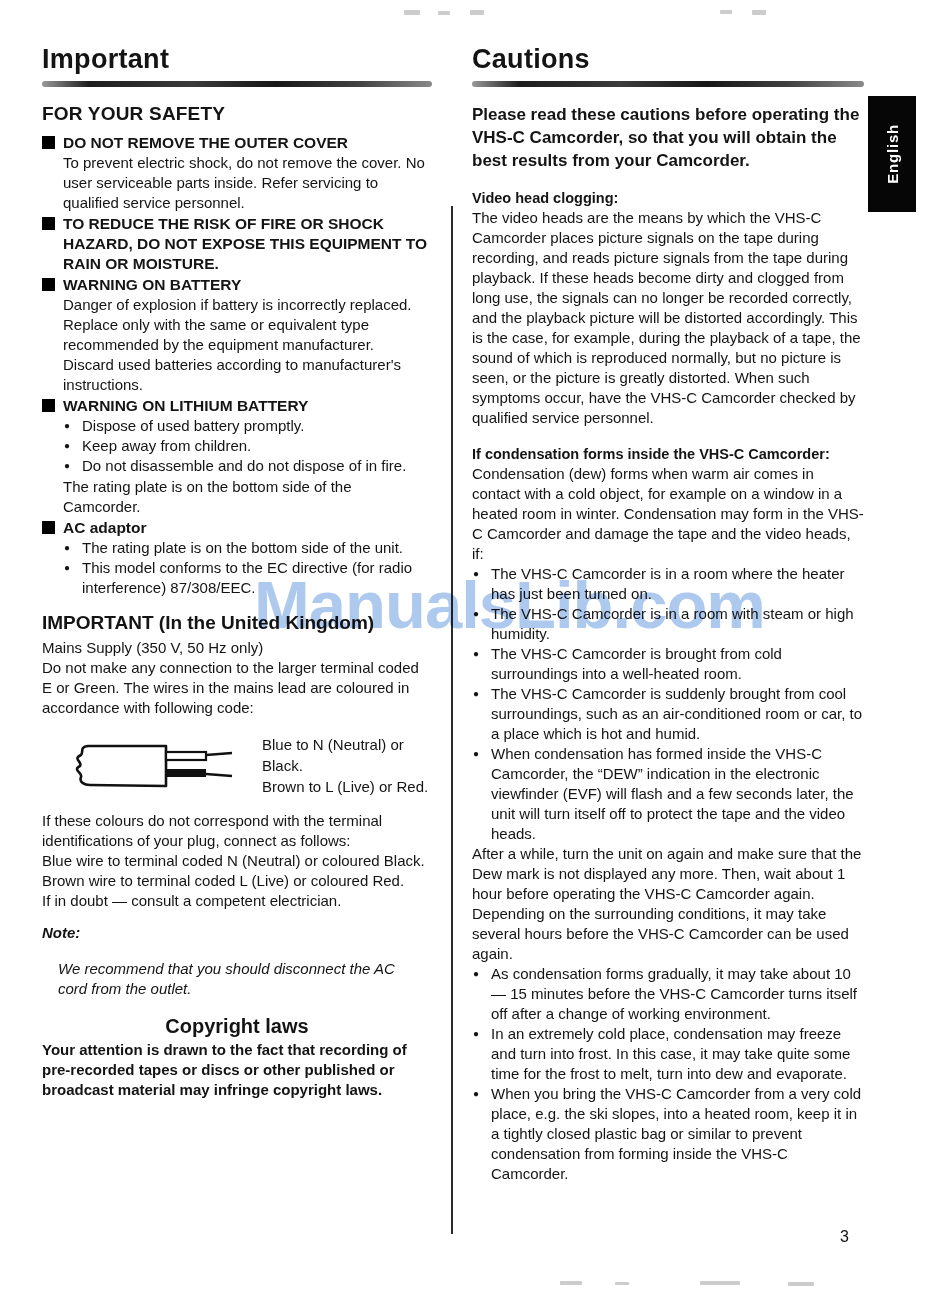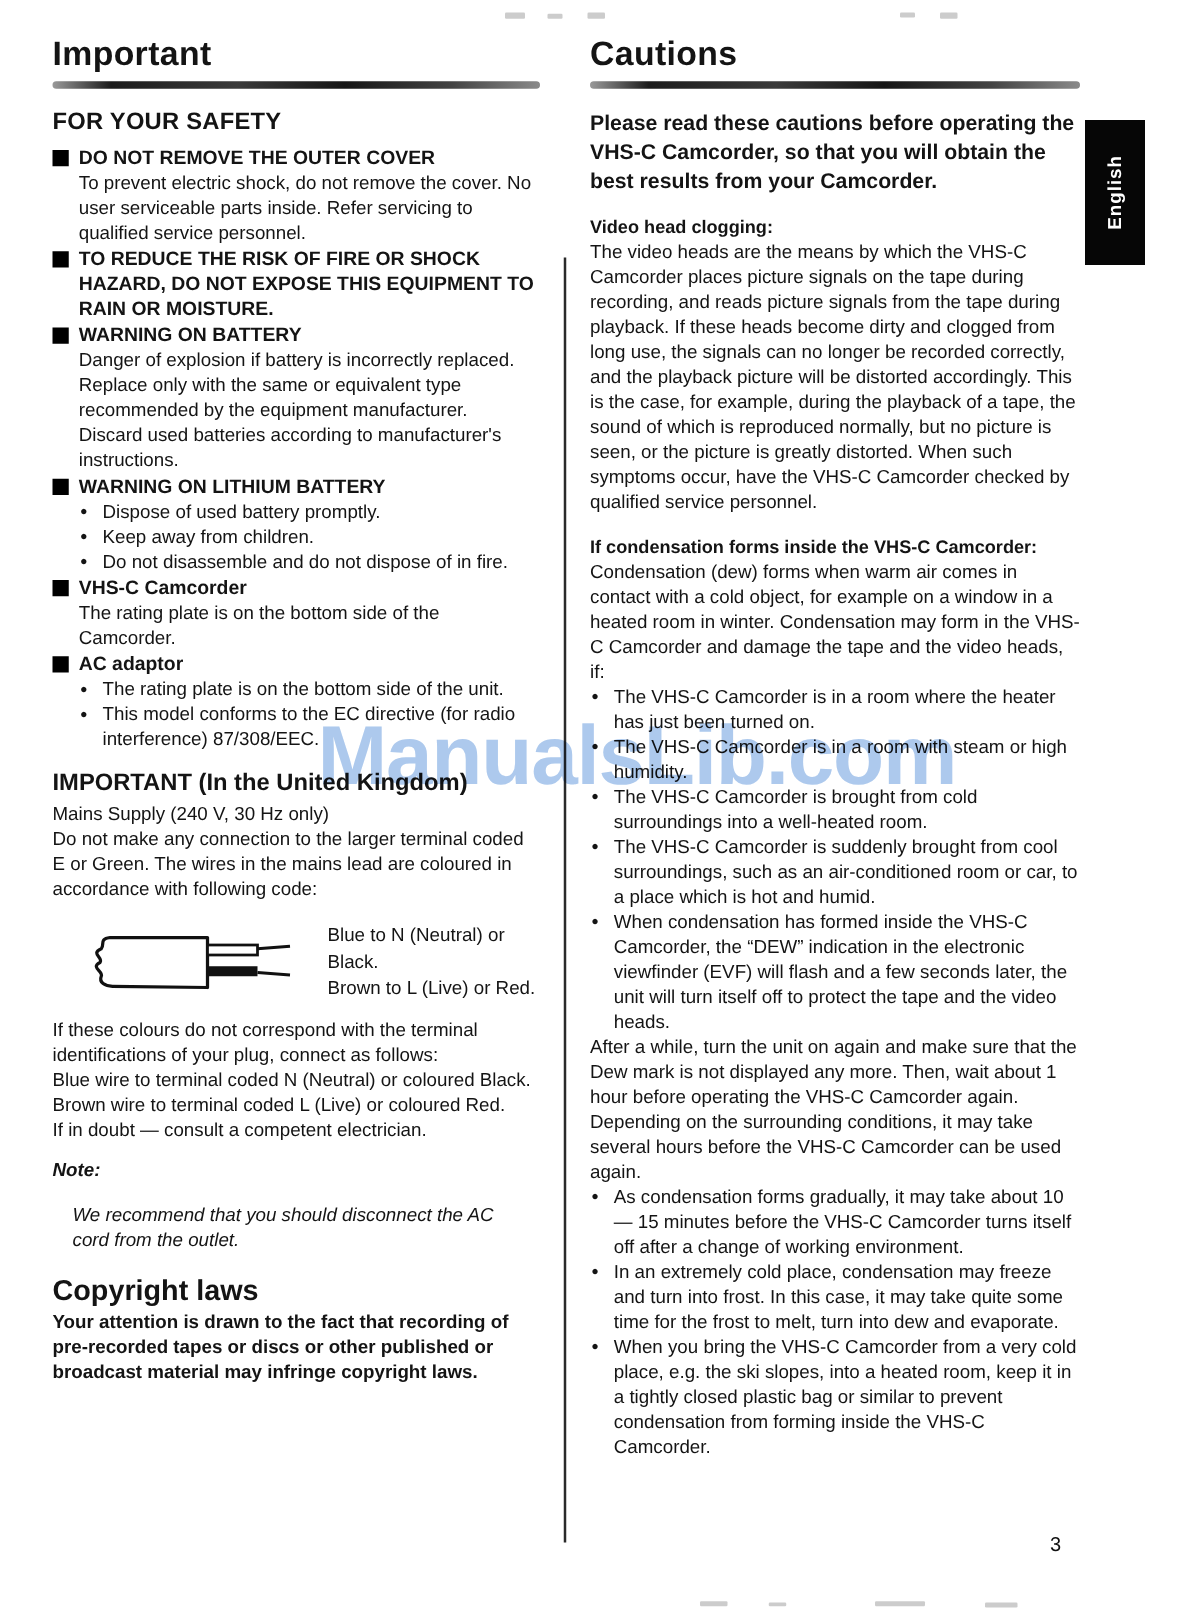--- a/index.html
+++ b/index.html
@@ -1,21 +1,21 @@
 <!DOCTYPE html>
 <html><head>
 <meta charset="utf-8">
 <style>
   html,body{margin:0;padding:0;background:#ffffff;}
   .page{
     position:relative;width:950px;height:1298px;background:#fff;
     font-family:"Liberation Sans", sans-serif;color:#141414;overflow:hidden;
   }
   
-  .col{position:absolute;top:28px;}
+  .col{position:absolute;top:44px;}
   .col-left{left:42px;width:390px;}
   .col-right{left:472px;width:392px;}
   .col-divider{position:absolute;left:451px;top:206px;width:2px;height:1028px;background:#2a2a2a;}
 
   h1.sect-title{margin:0;font-size:27px;font-weight:bold;letter-spacing:.3px;line-height:30px;}
   .title-rule{height:6px;margin:7px 0 16px 0;border-radius:3px;
     background:linear-gradient(90deg,#9a9a9a,#1c1c1c 12%,#3b3b3b 38%,#161616 60%,#444 82%,#8a8a8a);}
 
   h2.safety{margin:2px 0 8px 0;font-size:19px;font-weight:bold;letter-spacing:.2px;}
 
@@ -28,21 +28,21 @@
   ul.dots li{position:relative;padding-left:19px;font-size:15px;line-height:20px;margin:0;}
   ul.dots .dot{position:absolute;left:1px;top:0;font-size:10px;line-height:20px;}
 
   h2.uk-head{margin:14px 0 4px 0;font-size:19px;font-weight:bold;}
   p.uk-para{margin:0;font-size:15px;line-height:20px;}
   .plug-row{display:flex;align-items:center;margin:16px 0 10px 0;}
   .plug-svg{flex:0 0 auto;margin-left:14px;}
   .plug-labels{margin-left:26px;font-size:15px;line-height:21px;}
   .note-label{margin:12px 0 0 0;font-size:15px;font-weight:bold;font-style:italic;line-height:20px;}
   .note-body{margin:16px;font-size:15px;font-style:italic;line-height:20px;}
-  h2.copyright-head{margin:12px 0 2px 0;font-size:23px;font-weight:bold;}
+  h2.copyright-head{margin:12px 0 2px 0;font-size:20px;font-weight:bold;text-align:center;}
   p.copyright-body{margin:0;font-size:15px;line-height:20px;font-weight:bold;}
 
   .intro{margin:4px 0 0 0;font-size:17px;font-weight:bold;line-height:23px;}
   .mini-head{margin:17px 0 0 0;font-size:14.5px;font-weight:bold;line-height:19px;}
   .r-body{margin:0;font-size:15px;line-height:20px;}
 
   .english-tab{position:absolute;left:868px;top:96px;width:48px;height:116px;background:#060606;
     display:flex;align-items:center;justify-content:center;}
   .english-tab span{writing-mode:vertical-rl;transform:rotate(180deg);color:#fff;
     font-size:15px;font-weight:bold;letter-spacing:.8px;}
@@ -106,40 +106,36 @@
         <span>WARNING ON LITHIUM BATTERY</span>
       </div>
       <ul class="dots">
         <li><span class="dot">●</span><span>Dispose of used battery promptly.</span></li>
         <li><span class="dot">●</span><span>Keep away from children.</span></li>
         <li><span class="dot">●</span><span>Do not disassemble and do not dispose of in fire.</span></li>
       </ul>
     </div>
 
     <div class="sec">
-      <div class="sec-head">
-        <span class="sq"></span>
-        <span>VHS-C Camcorder</span>
-      </div>
       <p class="sec-body">The rating plate is on the bottom side of the Camcorder.</p>
     </div>
 
     <div class="sec">
       <div class="sec-head">
         <span class="sq"></span>
         <span>AC adaptor</span>
       </div>
       <ul class="dots">
         <li><span class="dot">●</span><span>The rating plate is on the bottom side of the unit.</span></li>
         <li><span class="dot">●</span><span>This model conforms to the EC directive (for radio interference) 87/308/EEC.</span></li>
       </ul>
     </div>
 
     <h2 class="uk-head">IMPORTANT (In the United Kingdom)</h2>
-    <p class="uk-para">Mains Supply (240 V, 30 Hz only)</p>
+    <p class="uk-para">Mains Supply (350 V, 50 Hz only)</p>
     <p class="uk-para">Do not make any connection to the larger terminal coded E or Green. The wires in the mains lead are coloured in accordance with following code:</p>
 
     <div class="plug-row">
       <svg class="plug-svg" width="180" height="58" viewBox="0 0 180 58">
         <path d="M110 9 L32 9 C23 10 28 15 25 18 C16 22 27 25 24 29 C16 33 27 36 25 40 C23 45 28 48 34 48 L110 49 Z" fill="#ffffff" stroke="#111" stroke-width="2.6" stroke-linejoin="round"></path>
         <rect x="110" y="15" width="40" height="8" fill="#ffffff" stroke="#111" stroke-width="2.2"></rect>
         <line x1="150" y1="18" x2="176" y2="16" stroke="#111" stroke-width="2.4"></line>
         <rect x="110" y="32" width="40" height="8" fill="#111"></rect>
         <line x1="150" y1="37" x2="176" y2="39" stroke="#111" stroke-width="2.4"></line>
       </svg>

